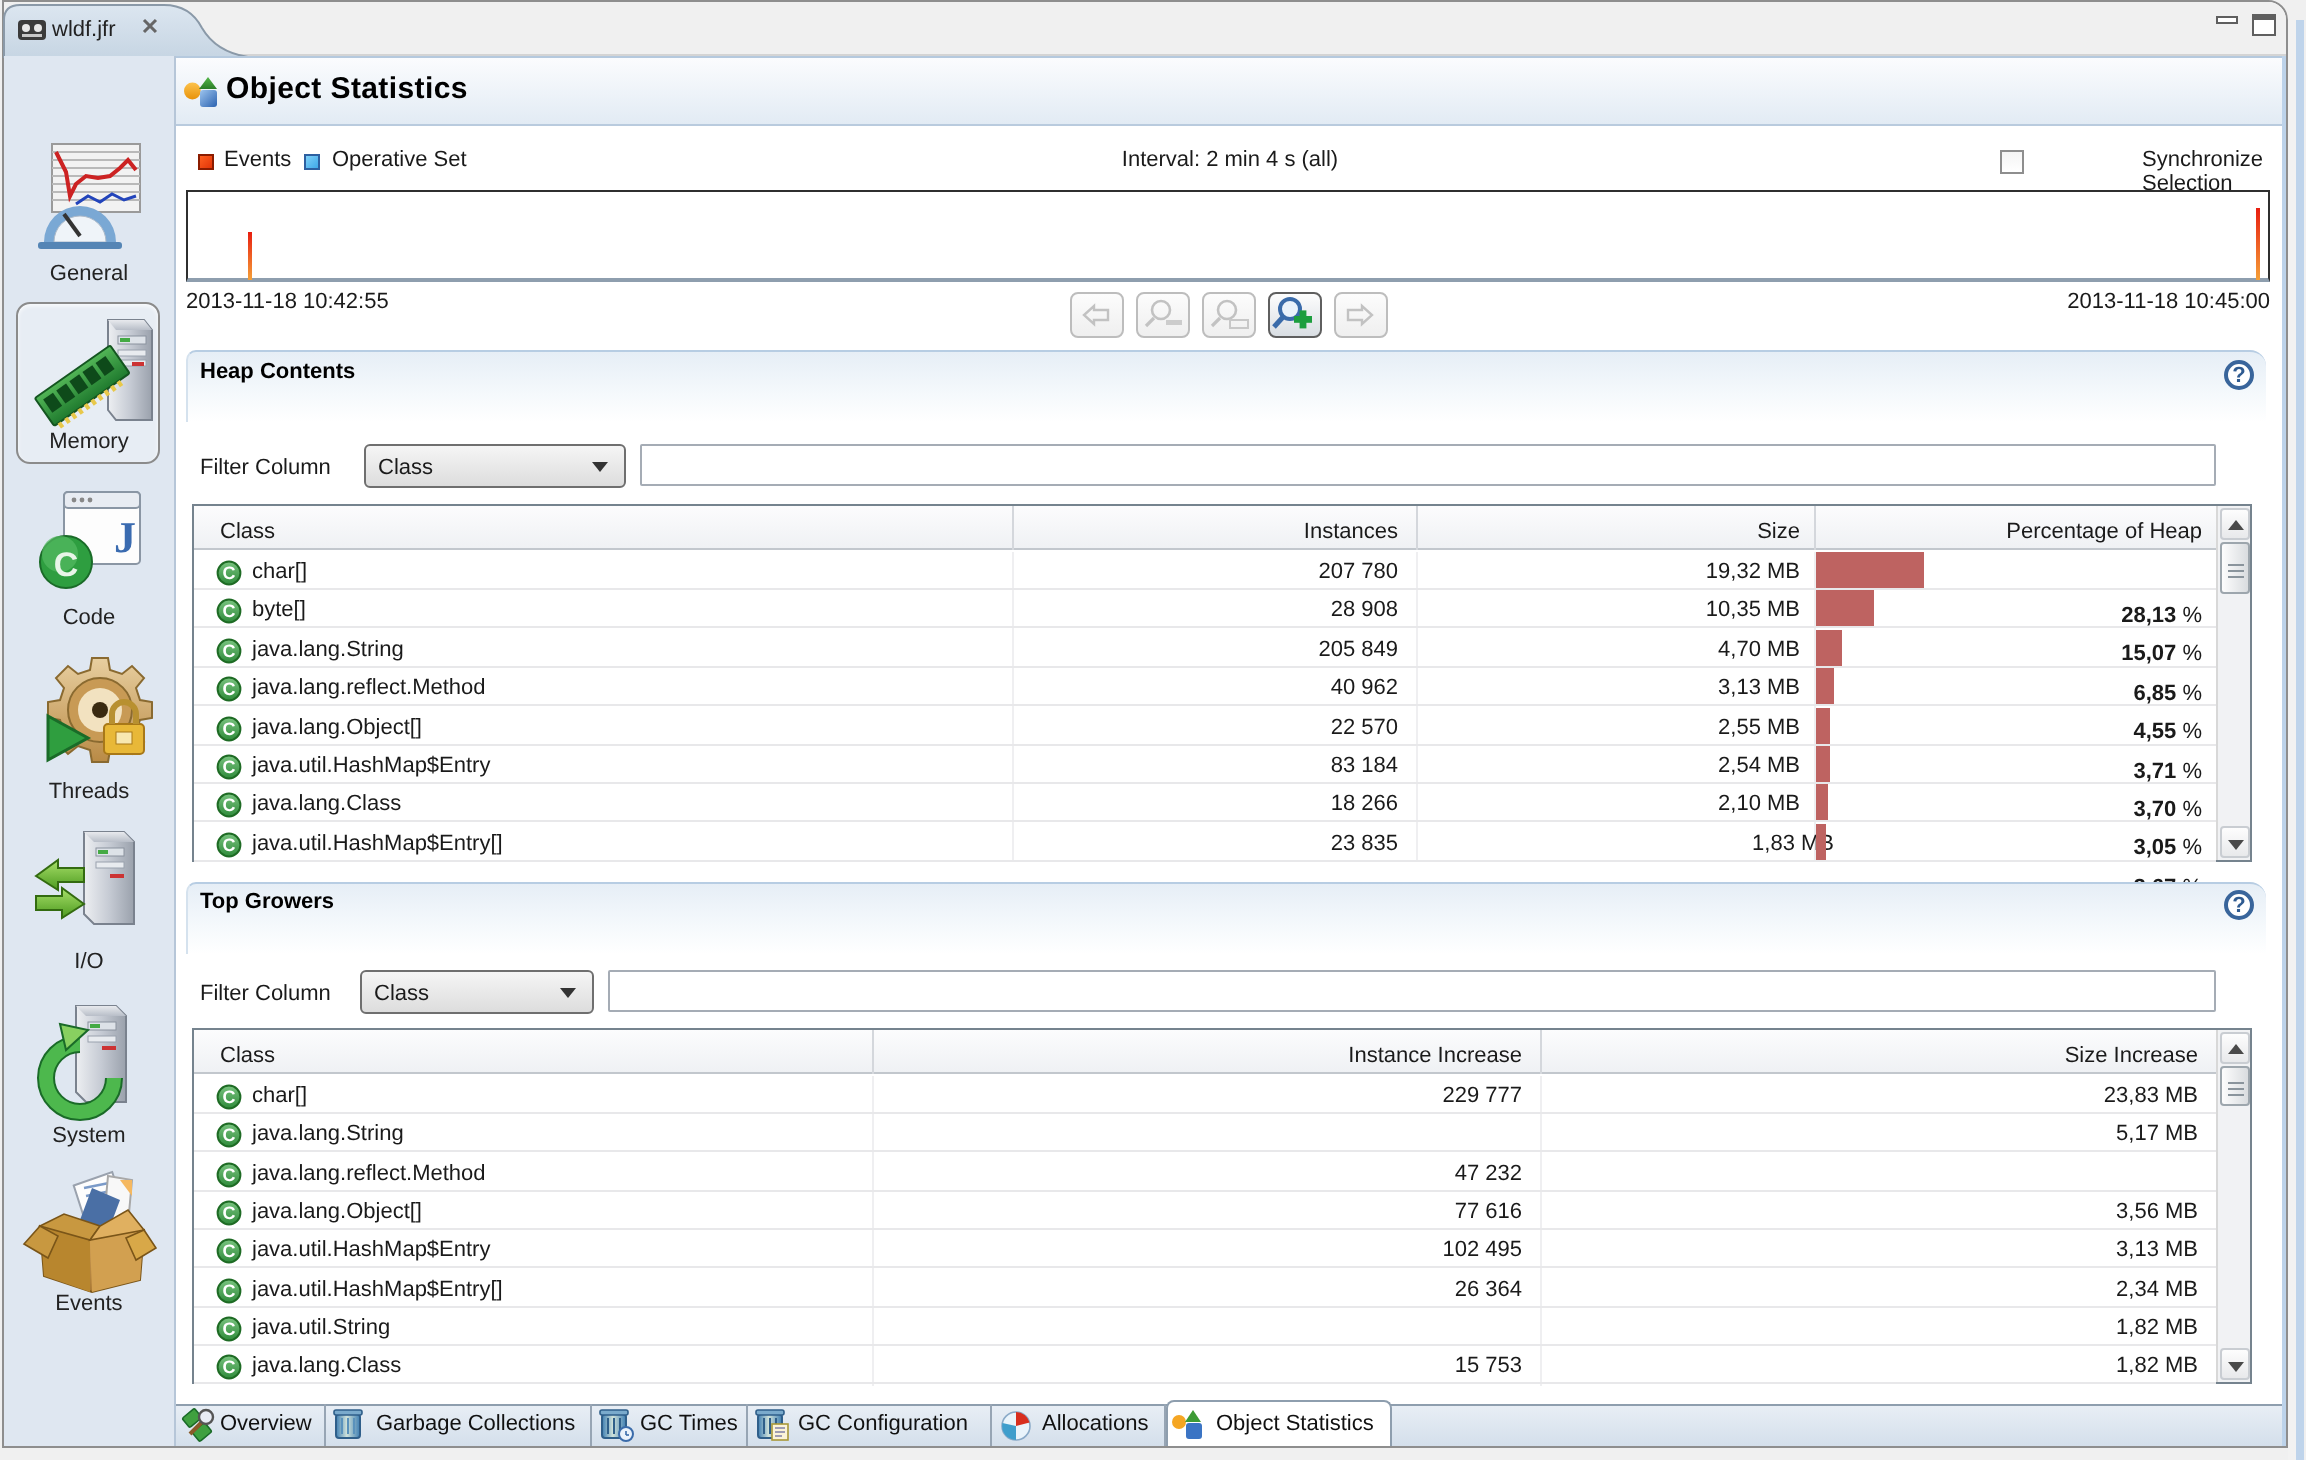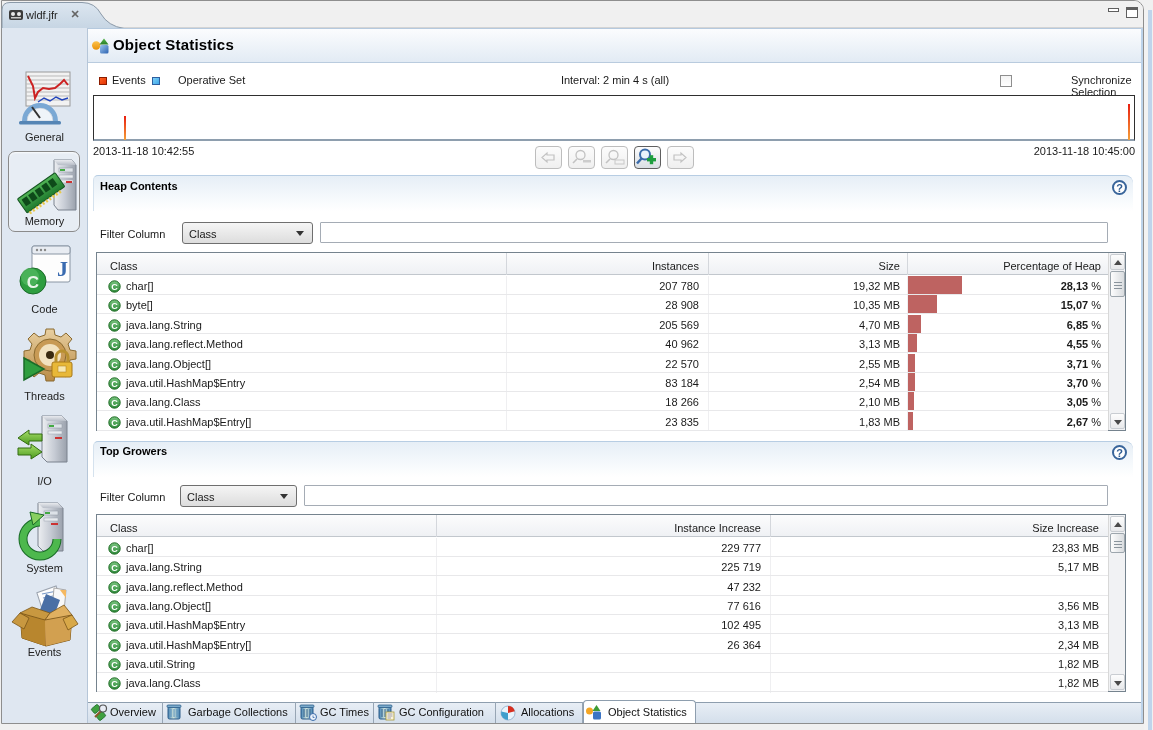--- a/index.html
+++ b/index.html
@@ -25,21 +25,21 @@
 #membtn { left:8px; top:151px; width:72px; height:81px; border:1px solid #8B8B8B; border-radius:7px; background:#E7EDF4; box-shadow:inset 0 1px 2px rgba(255,255,255,.8); }
 
 #main { left:88px; top:28px; width:1053px; height:695px; background:#FFFFFF; }
 
 #hdr { left:88px; top:28px; width:1053px; height:35px; background:linear-gradient(#FBFCFE,#E2EBF4); border-top:1px solid #B5C9DE; border-bottom:1px solid #B9CBDE; }
 #hdr-title { left:113px; top:36px; font-size:15px; font-weight:bold; color:#000; letter-spacing:0.2px; }
 
 #leg-red { left:99px; top:76.5px; width:8px; height:8px; background:linear-gradient(135deg,#FF6020,#E23408); border:1px solid #8B1C00; }
 #leg-events { left:112px; top:74px; }
 #leg-blue { left:152px; top:76.5px; width:8px; height:8px; background:linear-gradient(135deg,#7ED0F8,#3FA8E8); border:1px solid #2D5FA0; }
-#leg-opset { left:166px; top:74px;margin-left:12px; }
+#leg-opset { left:166px; top:74px; }
 #leg-interval { left:440px; top:74px; width:350px; text-align:center; }
 #sync-box { left:1000px; top:75px; width:12px; height:12px; border:1px solid #8E8E8E; background:linear-gradient(#F4F4F4,#FFFFFF); }
 #sync-label { left:1071px; top:74px; }
 
 #chart { left:93px; top:95px; width:1042px; height:46px; background:#fff; border:1px solid #2F2F2F; border-bottom:2px solid #8E9EAE; }
 #tick1 { left:124px; top:116px; width:2px; height:24px; background:linear-gradient(#E81E10,#F5A038); }
 #tick2 { left:1128px; top:104px; width:2px; height:36px; background:linear-gradient(#E81E10,#F5A038); }
 #date1 { left:93px; top:145px; }
 #date2 { left:935px; top:145px; width:200px; text-align:right; }
 
@@ -59,21 +59,21 @@
 .tbl { border:1px solid #75838E; background:#fff; }
 .thead { position:absolute; left:0; top:0; right:17px; height:22px; background:linear-gradient(#FCFCFD,#EFF1F4); border-bottom:1px solid #C2C7CD; }
 .th { position:absolute; top:7px; color:#1a1a1a; }
 .colsep { position:absolute; top:0; width:1px; height:22px; background:#D4D7DC; }
 .row { position:absolute; height:19px; border-bottom:1px solid #E8E8EA; }
 .bodysep { position:absolute; top:23px; width:1px; height:155px; background:#EFEFF1; }
 .cell { position:absolute; top:4px; white-space:nowrap; }
 .num { text-align:right; }
 .cicon { position:absolute; top:4px; width:13px; height:13px; }
 .pbar { position:absolute; background:#BE6361; height:18px; top:0; }
-.pct { font-weight:bold; }
+.pct { font-weight:bold;margin-top:22px; }
 .pct .sym { font-weight:normal; }
 
 .vsb { position:absolute; right:0; top:0; width:17px; background:#F1F2F4; border-left:1px solid #D8D8D8; }
 .sbtn { position:absolute; left:1px; width:15px; height:16px; background:linear-gradient(#FDFDFD,#E8E9EB); border:1px solid #C9CDD2; border-radius:2px; }
 .sarrow { position:absolute; left:3px; width:0; height:0; border-left:4px solid transparent; border-right:4px solid transparent; }
 .sthumb { position:absolute; left:1px; width:15px; background:linear-gradient(90deg,#FDFDFD,#D9DCDF); border:1px solid #9DA6AD; border-radius:2px; }
 .grip { position:absolute; left:3px; width:8px; height:1px; background:#8A949C; }
 
 #btabbar { left:88px; top:702px; width:1053px; height:21px; background:linear-gradient(#E8EEF5,#D4DFEB); border-top:1px solid #8E9EAE; }
 .btab { position:absolute; top:702px; height:21px; border-right:1px solid #97A5B4; }
@@ -455,21 +455,21 @@
       <div class="cell num" style="left:612px;width:191px">10,35 MB</div>
       <div class="pbar" style="left:811px;width:29px"></div>
       <div class="cell num pct" style="left:811px;width:193px">15,07 <span class="sym">%</span></div>
     </div>
     <div class="row" style="left:0;top:61.8px;width:1011px">
       <svg class="cicon" style="left:11px" width="13" height="13" viewBox="0 0 13 13">
         <circle cx="6.5" cy="6.5" r="5.7" fill="url(#cg1)" stroke="#1E6B24" stroke-width="1"></circle>
         <text x="6.5" y="9.6" font-size="9" font-weight="bold" fill="#fff" text-anchor="middle" font-family="Liberation Sans, sans-serif">C</text>
       </svg>
       <div class="cell" style="left:29px">java.lang.String</div>
-      <div class="cell num" style="left:410px;width:192px">205 569</div>
+      <div class="cell num" style="left:410px;width:192px">205 849</div>
       <div class="cell num" style="left:612px;width:191px">4,70 MB</div>
       <div class="pbar" style="left:811px;width:13px"></div>
       <div class="cell num pct" style="left:811px;width:193px">6,85 <span class="sym">%</span></div>
     </div>
     <div class="row" style="left:0;top:81.2px;width:1011px">
       <svg class="cicon" style="left:11px" width="13" height="13" viewBox="0 0 13 13">
         <circle cx="6.5" cy="6.5" r="5.7" fill="url(#cg1)" stroke="#1E6B24" stroke-width="1"></circle>
         <text x="6.5" y="9.6" font-size="9" font-weight="bold" fill="#fff" text-anchor="middle" font-family="Liberation Sans, sans-serif">C</text>
       </svg>
       <div class="cell" style="left:29px">java.lang.reflect.Method</div>
@@ -511,21 +511,21 @@
       <div class="pbar" style="left:811px;width:6px"></div>
       <div class="cell num pct" style="left:811px;width:193px">3,05 <span class="sym">%</span></div>
     </div>
     <div class="row" style="left:0;top:158.8px;width:1011px">
       <svg class="cicon" style="left:11px" width="13" height="13" viewBox="0 0 13 13">
         <circle cx="6.5" cy="6.5" r="5.7" fill="url(#cg1)" stroke="#1E6B24" stroke-width="1"></circle>
         <text x="6.5" y="9.6" font-size="9" font-weight="bold" fill="#fff" text-anchor="middle" font-family="Liberation Sans, sans-serif">C</text>
       </svg>
       <div class="cell" style="left:29px">java.util.HashMap$Entry[]</div>
       <div class="cell num" style="left:410px;width:192px">23 835</div>
-      <div class="cell num" style="left:612px;width:191px">1,83 MB</div>
+      <div class="cell num" style="left:629px;width:191px">1,83 MB</div>
       <div class="pbar" style="left:811px;width:5px"></div>
       <div class="cell num pct" style="left:811px;width:193px">2,67 <span class="sym">%</span></div>
     </div>
     <div class="vsb" style="height:177px">
       <div class="sbtn" style="top:1px">
         <span class="sarrow" style="top:5px;border-bottom:5px solid #4A4A4A"></span>
       </div>
       <div class="sthumb" style="top:18px;height:26px">
         <div class="grip" style="top:10px"></div>
         <div class="grip" style="top:13px"></div>
@@ -565,21 +565,20 @@
       <div class="cell" style="left:29px">char[]</div>
       <div class="cell num" style="left:340px;width:324px">229 777</div>
       <div class="cell num" style="left:674px;width:328px">23,83 MB</div>
     </div>
     <div class="row" style="left:0;top:42.3px;width:1011px">
       <svg class="cicon" style="left:11px" width="13" height="13" viewBox="0 0 13 13">
         <circle cx="6.5" cy="6.5" r="5.7" fill="url(#cg1)" stroke="#1E6B24" stroke-width="1"></circle>
         <text x="6.5" y="9.6" font-size="9" font-weight="bold" fill="#fff" text-anchor="middle" font-family="Liberation Sans, sans-serif">C</text>
       </svg>
       <div class="cell" style="left:29px">java.lang.String</div>
-      <div class="cell num" style="left:340px;width:324px">225 719</div>
       <div class="cell num" style="left:674px;width:328px">5,17 MB</div>
     </div>
     <div class="row" style="left:0;top:61.6px;width:1011px">
       <svg class="cicon" style="left:11px" width="13" height="13" viewBox="0 0 13 13">
         <circle cx="6.5" cy="6.5" r="5.7" fill="url(#cg1)" stroke="#1E6B24" stroke-width="1"></circle>
         <text x="6.5" y="9.6" font-size="9" font-weight="bold" fill="#fff" text-anchor="middle" font-family="Liberation Sans, sans-serif">C</text>
       </svg>
       <div class="cell" style="left:29px">java.lang.reflect.Method</div>
       <div class="cell num" style="left:340px;width:324px">47 232</div>
     </div>
@@ -617,20 +616,21 @@
       </svg>
       <div class="cell" style="left:29px">java.util.String</div>
       <div class="cell num" style="left:674px;width:328px">1,82 MB</div>
     </div>
     <div class="row" style="left:0;top:158.1px;width:1011px">
       <svg class="cicon" style="left:11px" width="13" height="13" viewBox="0 0 13 13">
         <circle cx="6.5" cy="6.5" r="5.7" fill="url(#cg1)" stroke="#1E6B24" stroke-width="1"></circle>
         <text x="6.5" y="9.6" font-size="9" font-weight="bold" fill="#fff" text-anchor="middle" font-family="Liberation Sans, sans-serif">C</text>
       </svg>
       <div class="cell" style="left:29px">java.lang.Class</div>
+      <div class="cell num" style="left:340px;width:324px">15 753</div>
       <div class="cell num" style="left:674px;width:328px">1,82 MB</div>
     </div>
     <div class="vsb" style="height:176px">
       <div class="sbtn" style="top:1px">
         <span class="sarrow" style="top:5px;border-bottom:5px solid #4A4A4A"></span>
       </div>
       <div class="sthumb" style="top:18px;height:20px">
         <div class="grip" style="top:7px"></div>
         <div class="grip" style="top:10px"></div>
         <div class="grip" style="top:13px"></div>

